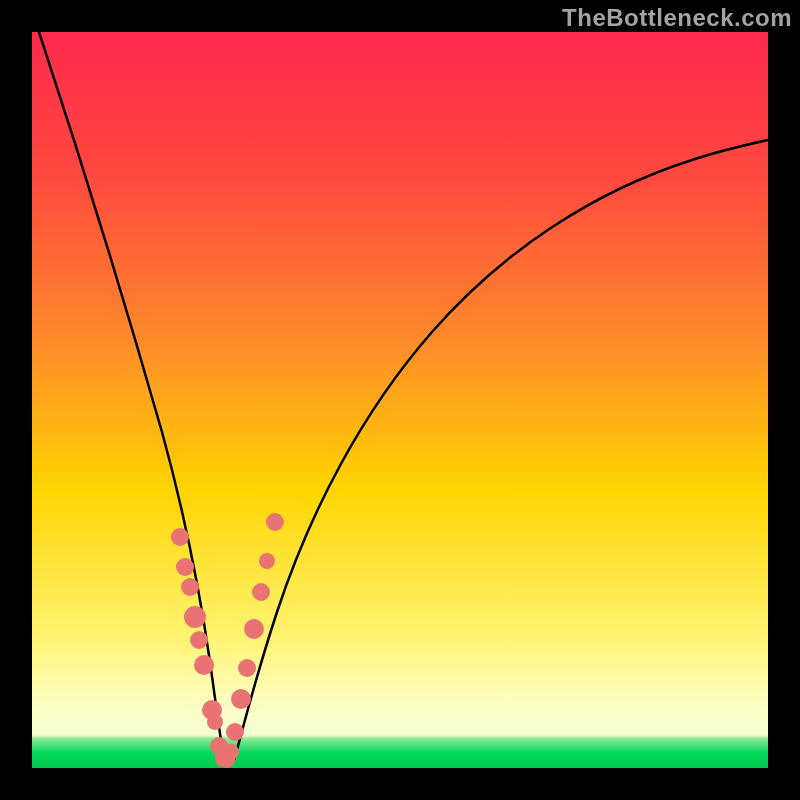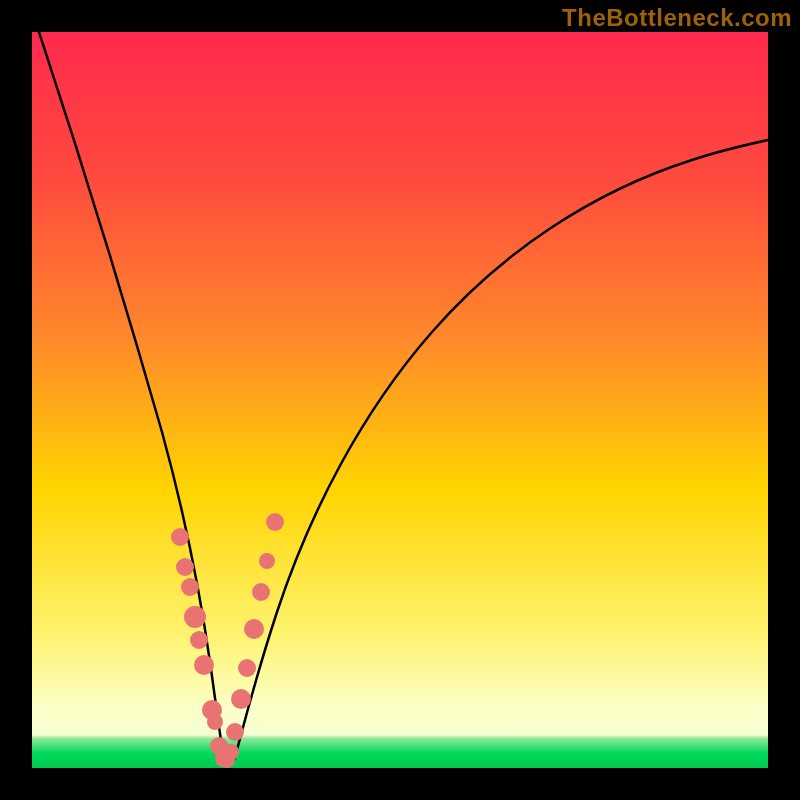--- a/index.html
+++ b/index.html
@@ -14,21 +14,21 @@
   .canvas {
     position: relative;
     width: 800px;
     height: 800px;
     background: #000;
   }
   .watermark {
     position: absolute;
     top: 4px;
     right: 8px;
-    color: #a16207;
+    color: #a3a3a3;
     font-size: 24px;
     font-weight: 600;
     letter-spacing: 0.5px;
     z-index: 20;
     user-select: none;
   }
   .plot-area {
     position: absolute;
     left: 32px;
     top: 32px;

